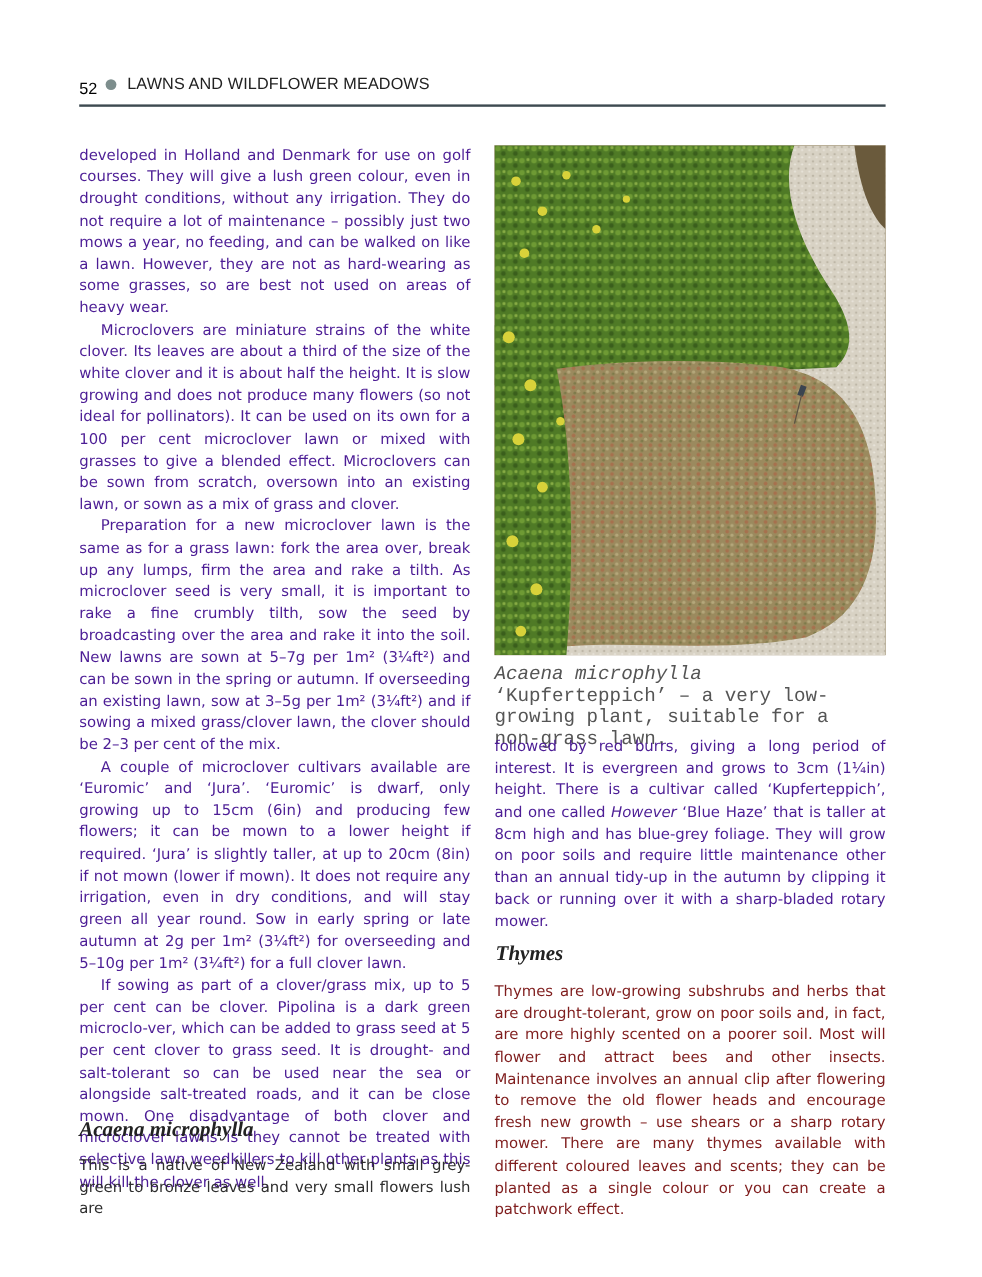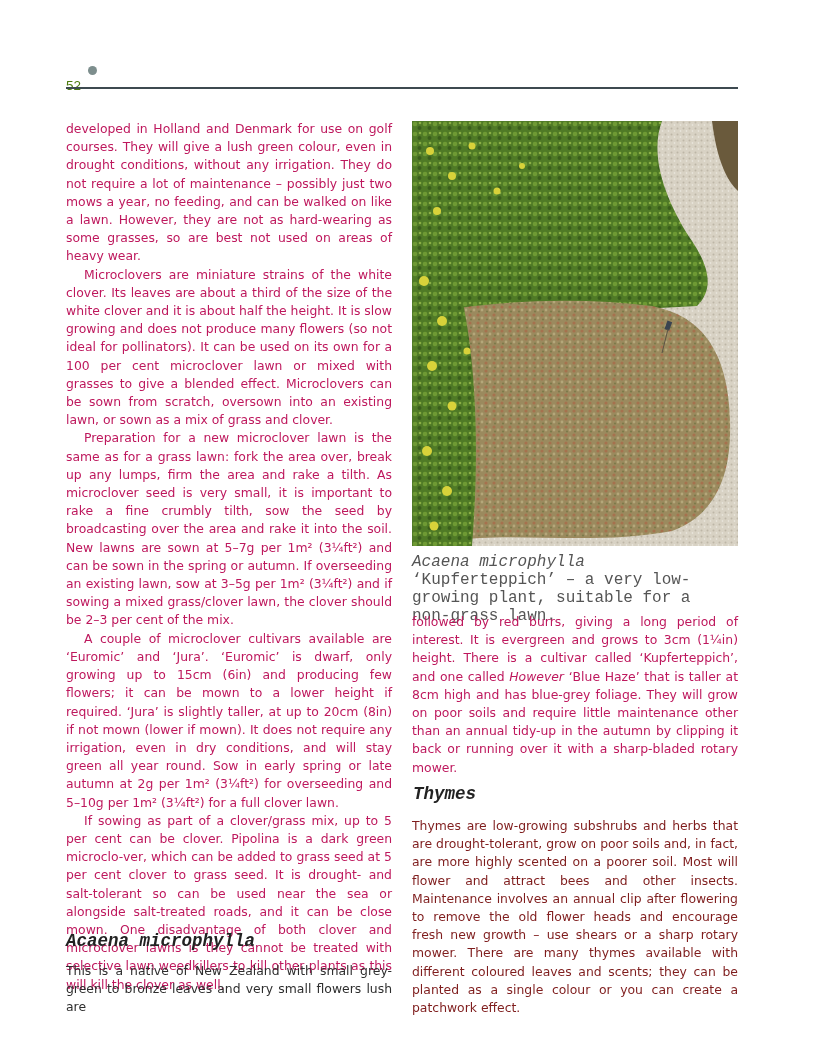--- a/index.html
+++ b/index.html
@@ -1,48 +1,49 @@
 <!DOCTYPE html>
 <html><head>
 <meta charset="utf-8">
 <style>
   html, body { margin: 0; padding: 0; background: #ffffff; }
   body { width: 818px; height: 1064px; position: relative; overflow: hidden;
          font-family: "DejaVu Sans", sans-serif; color: #2b2b2b; }
   .header { position: absolute; left: 66px; top: 62px; width: 672px; height: 26px; }
-  .header .pnum { position: absolute; left: 0; top: 16px; font-family: "Liberation Sans", sans-serif; font-size: 13.5px; color: #4d7c0f; }
+  .header .pnum { position: absolute; left: 0; top: 4px; font-family: "Liberation Sans", sans-serif; font-size: 13.5px; color: #000000; }
   .header .dot { position: absolute; left: 22px; top: 4px; width: 9px; height: 9px; border-radius: 50%; background: #7d8e8d; }
   .header .title { position: absolute; left: 40px; top: 0; font-family: "Liberation Sans", sans-serif; font-size: 13.5px; color: #222; letter-spacing: 0.1px; }
   .rule { position: absolute; left: 66px; top: 87px; width: 672px; height: 1.5px; background: #3d4a50; }
 
-  .col { position: absolute; font-size: 12.4px; line-height: 18.2px; text-align: justify; color: #be185d; }
+  .col { position: absolute; font-size: 12.4px; line-height: 18.2px; text-align: justify; color: #4c1d95; }
   .col p { margin: 0; }
   .col p.ind { text-indent: 18px; }
   .col-left { left: 66px; top: 120px; width: 326px; }
   .col-right-bottom { left: 412px; top: 613px; width: 326px; }
 
-  .h2 { font-family: Liberation Mono, monospace; font-style: italic; font-size: 17.5px; color: #222; margin: 0; line-height: 22px; }
+  .h2 { font-family: Liberation Serif, serif; font-style: italic; font-size: 17.5px; color: #222; margin: 0; line-height: 22px; }
   .h2-left { position: absolute; left: 66px; top: 930px; }
   .h2-right { position: absolute; left: 413px; top: 783px; }
 
   .photo { position: absolute; left: 412px; top: 121px; width: 326px; height: 425px; overflow: hidden; background: #8a7a55; }
   .photo svg { display: block; }
 
   .caption { position: absolute; left: 412px; top: 553px; width: 326px; font-family: Liberation Mono, monospace; font-size: 16px; line-height: 18px; color: #555; }
   .caption em { font-style: italic; }
 
   .col-left-tail { position: absolute; left: 66px; top: 962px; width: 326px; font-size: 12.4px; line-height: 18.2px; text-align: justify; color: #2e2e2e; }
   .col-right-tail { position: absolute; left: 412px; top: 817px; width: 326px; font-size: 12.4px; line-height: 18.2px; text-align: justify; color: #7f1d1d; }
 </style>
 </head>
 <body>
 
 <div class="header">
   <span class="pnum">52</span>
   <span class="dot"></span>
+  <span class="title">LAWNS AND WILDFLOWER MEADOWS</span>
 </div>
 <div class="rule"></div>
 
 <div class="col col-left">
   <p>developed in Holland and Denmark for use on golf courses. They will give a lush green colour, even in drought conditions, without any irrigation. They do not require a lot of maintenance – possibly just two mows a year, no feeding, and can be walked on like a lawn. However, they are not as hard-wearing as some grasses, so are best not used on areas of heavy wear.</p>
   <p class="ind">Microclovers are miniature strains of the white clover. Its leaves are about a third of the size of the white clover and it is about half the height. It is slow growing and does not produce many flowers (so not ideal for pollinators). It can be used on its own for a 100 per cent microclover lawn or mixed with grasses to give a blended effect. Microclovers can be sown from scratch, oversown into an existing lawn, or sown as a mix of grass and clover.</p>
   <p class="ind">Preparation for a new microclover lawn is the same as for a grass lawn: fork the area over, break up any lumps, firm the area and rake a tilth. As microclover seed is very small, it is important to rake a fine crumbly tilth, sow the seed by broadcasting over the area and rake it into the soil. New lawns are sown at 5–7g per 1m² (3¼ft²) and can be sown in the spring or autumn. If overseeding an existing lawn, sow at 3–5g per 1m² (3¼ft²) and if sowing a mixed grass/clover lawn, the clover should be 2–3 per cent of the mix.</p>
   <p class="ind">A couple of microclover cultivars available are ‘Euromic’ and ‘Jura’. ‘Euromic’ is dwarf, only growing up to 15cm (6in) and producing few flowers; it can be mown to a lower height if required. ‘Jura’ is slightly taller, at up to 20cm (8in) if not mown (lower if mown). It does not require any irrigation, even in dry conditions, and will stay green all year round. Sow in early spring or late autumn at 2g per 1m² (3¼ft²) for overseeding and 5–10g per 1m² (3¼ft²) for a full clover lawn.</p>
   <p class="ind">If sowing as part of a clover/grass mix, up to 5 per cent can be clover. Pipolina is a dark green microclo-ver, which can be added to grass seed at 5 per cent clover to grass seed. It is drought- and salt-tolerant so can be used near the sea or alongside salt-treated roads, and it can be close mown. One disadvantage of both clover and microclover lawns is they cannot be treated with selective lawn weedkillers to kill other plants as this will kill the clover as well.</p>
 </div>

